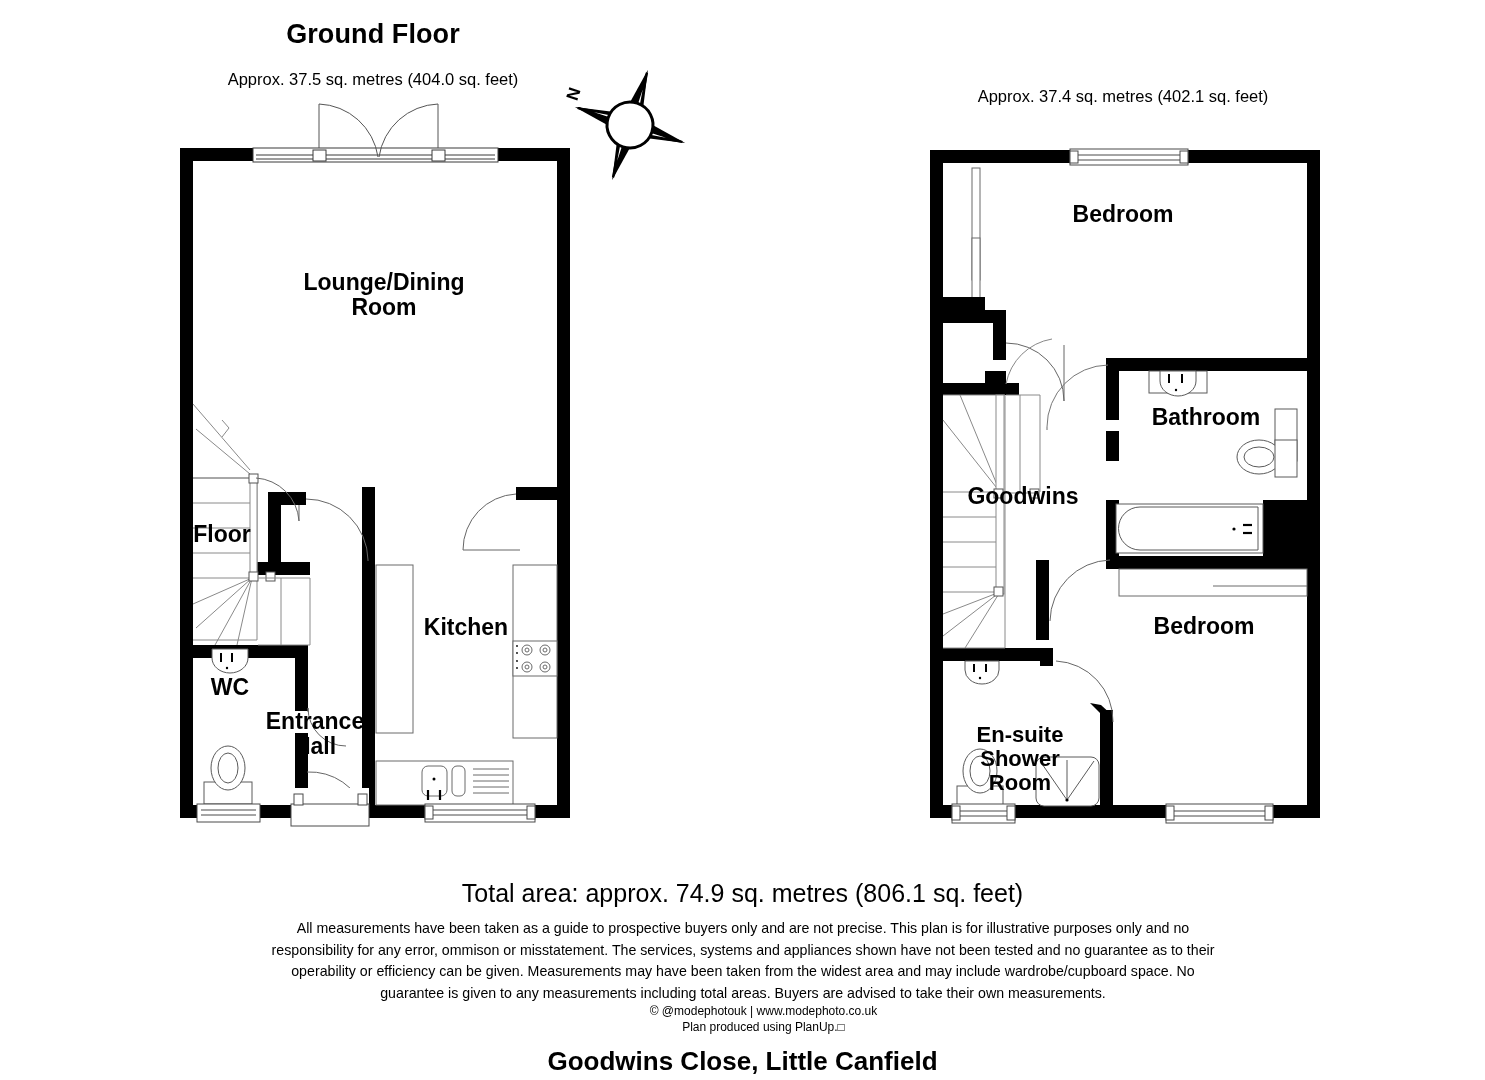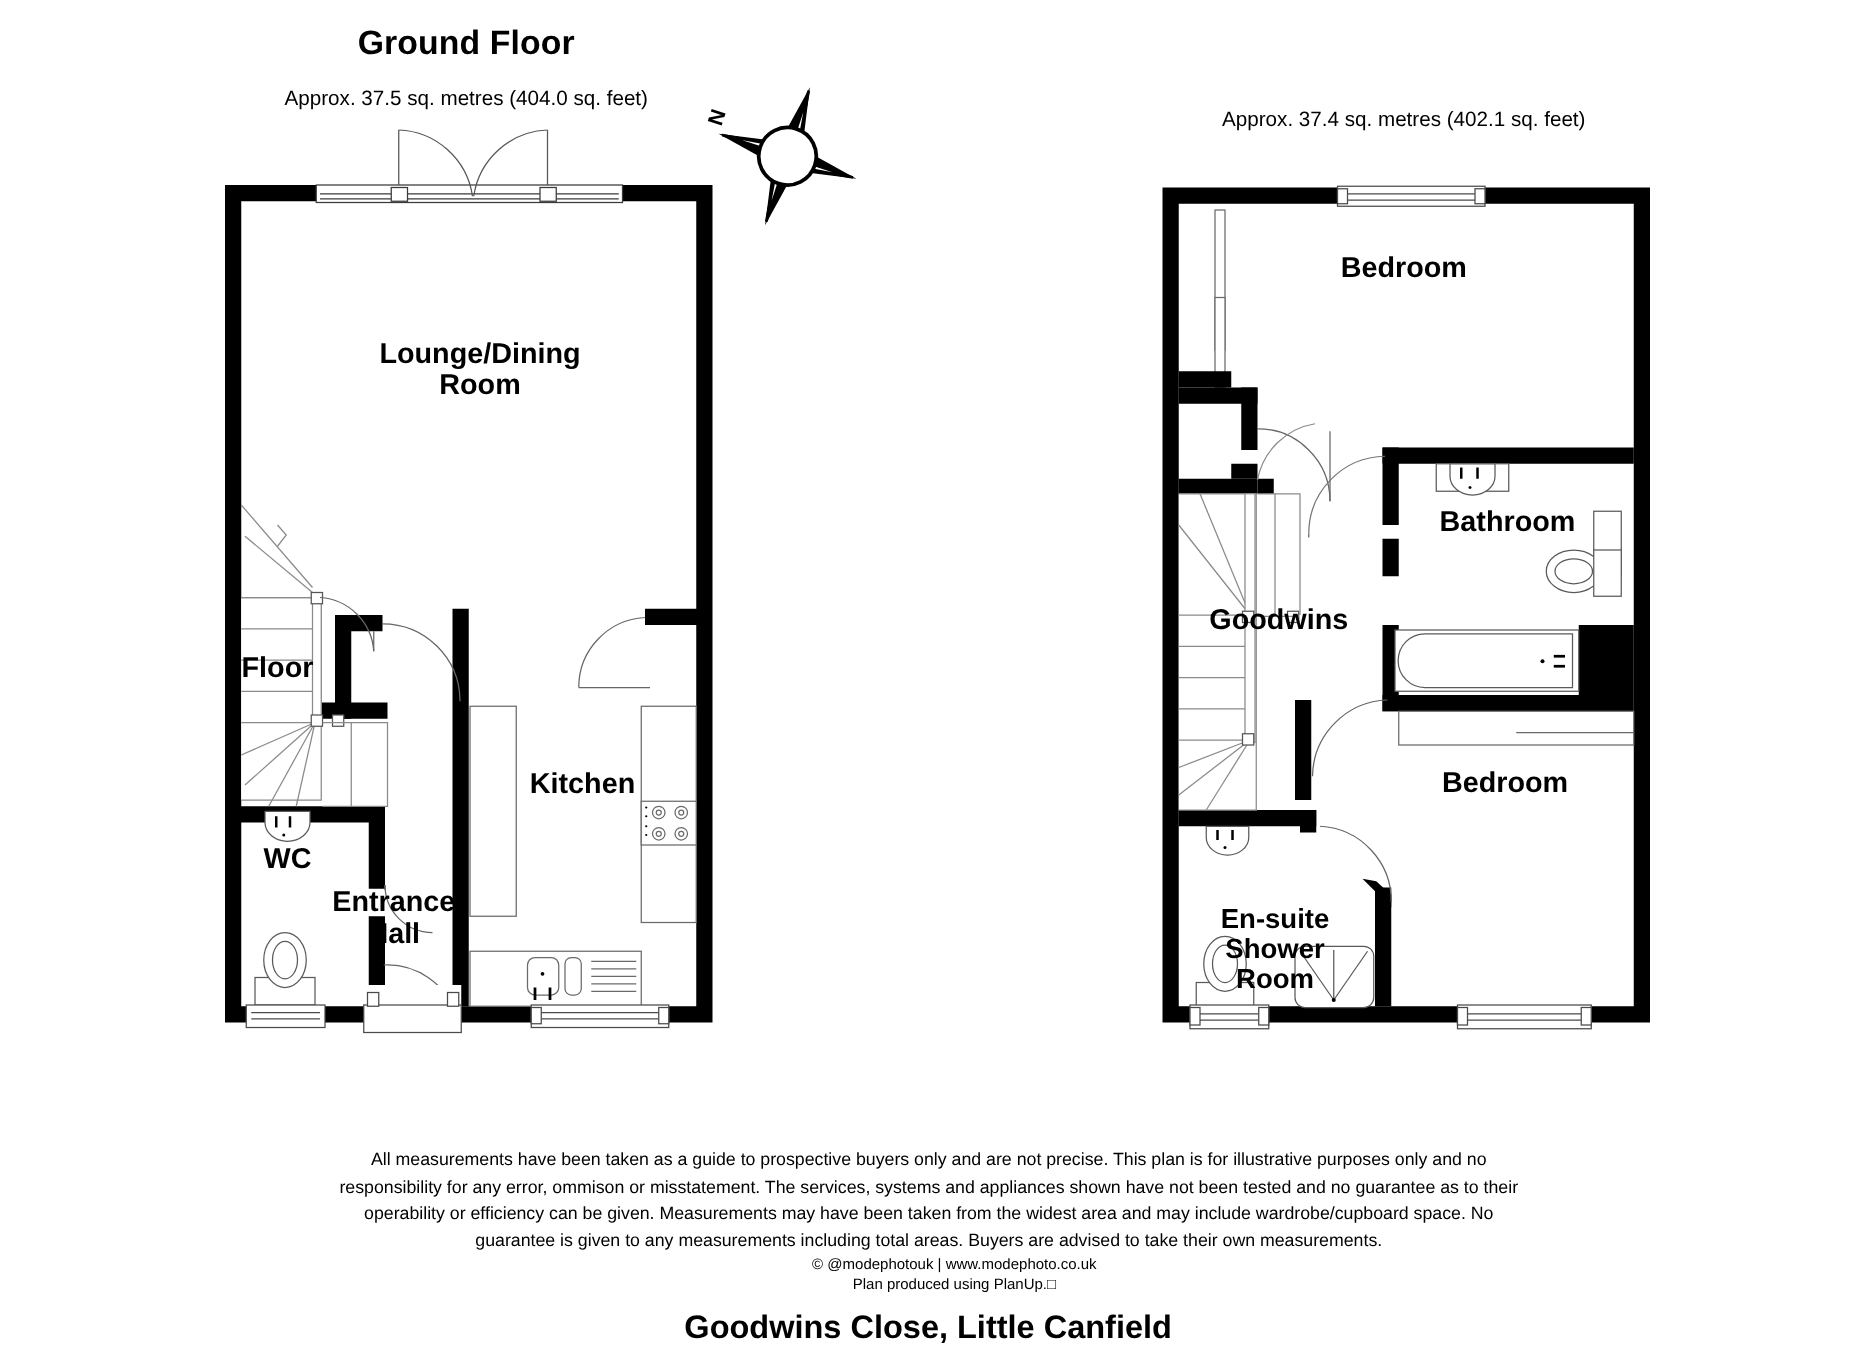--- a/index.html
+++ b/index.html
@@ -465,20 +465,21 @@
 Hall</div>
 
   <div class="room-label" style="left:1123px; top:214px;">Bedroom</div>
   <div class="room-label" style="left:1206px; top:417px;">Bathroom</div>
   <div class="room-label" style="left:1023px; top:496px;">Goodwins</div>
   <div class="room-label" style="left:1204px; top:626px;">Bedroom</div>
   <div class="room-label sm" style="left:1020px; top:715px;margin-top:44px;">En-suite
 Shower
 Room</div>
 
+  <div class="total-area">Total area: approx. 74.9 sq. metres (806.1 sq. feet)</div>
   <div class="disclaimer">All measurements have been taken as a guide to prospective buyers only and are not precise. This plan is for illustrative purposes only and no responsibility for any error, ommison or misstatement. The services, systems and appliances shown have not been tested and no guarantee as to their operability or efficiency can be given. Measurements may have been taken from the widest area and may include wardrobe/cupboard space. No guarantee is given to any measurements including total areas. Buyers are advised to take their own measurements.</div>
   <div class="credits">
     <div>© @modephotouk | www.modephoto.co.uk</div>
     <div>Plan produced using PlanUp.□</div>
   </div>
   <div class="address">Goodwins Close, Little Canfield</div>
 
 </div>
 
 </body></html>

